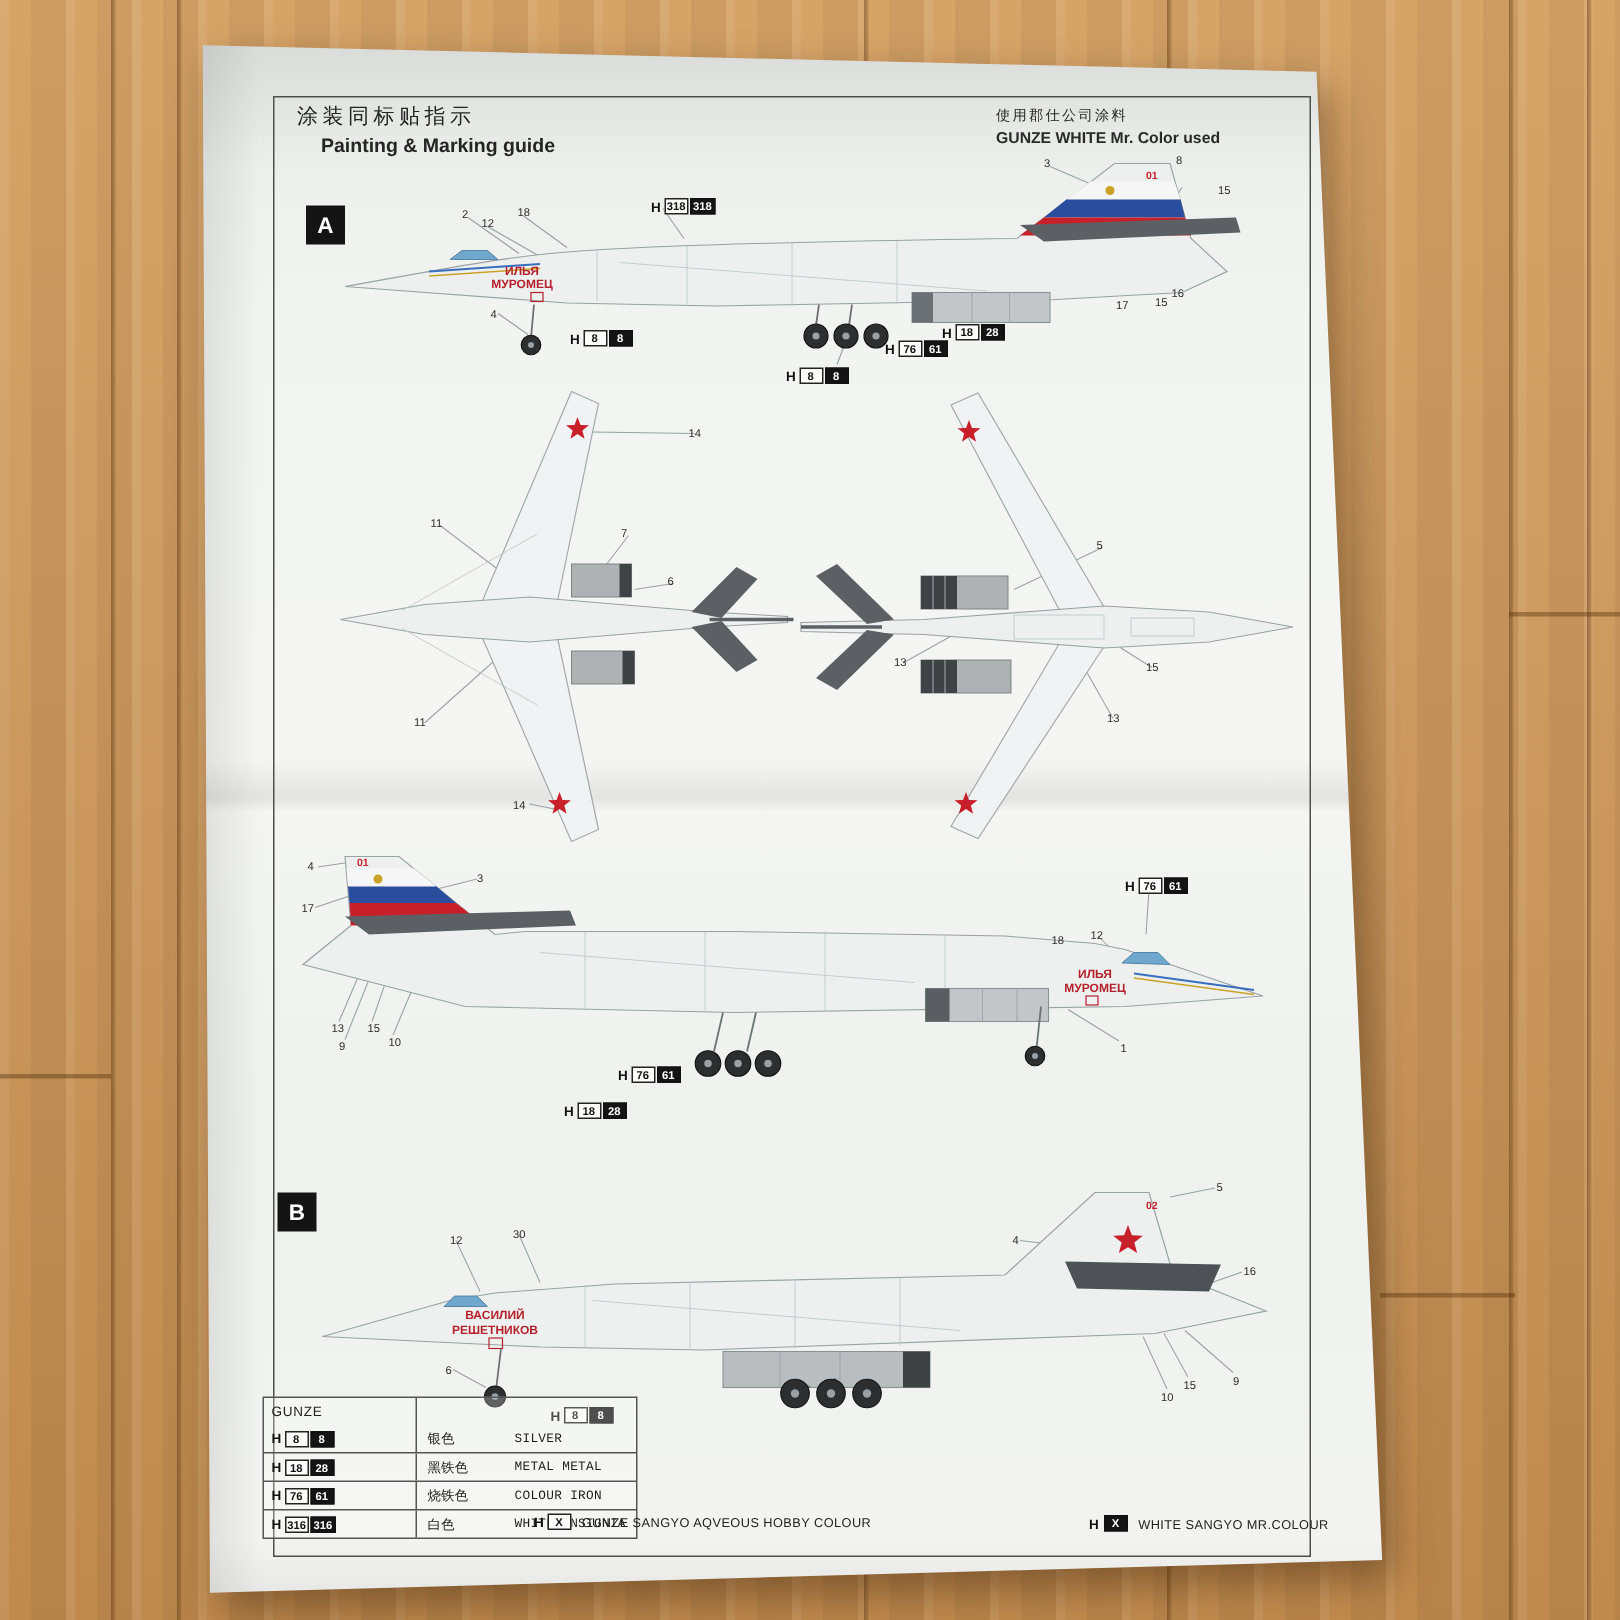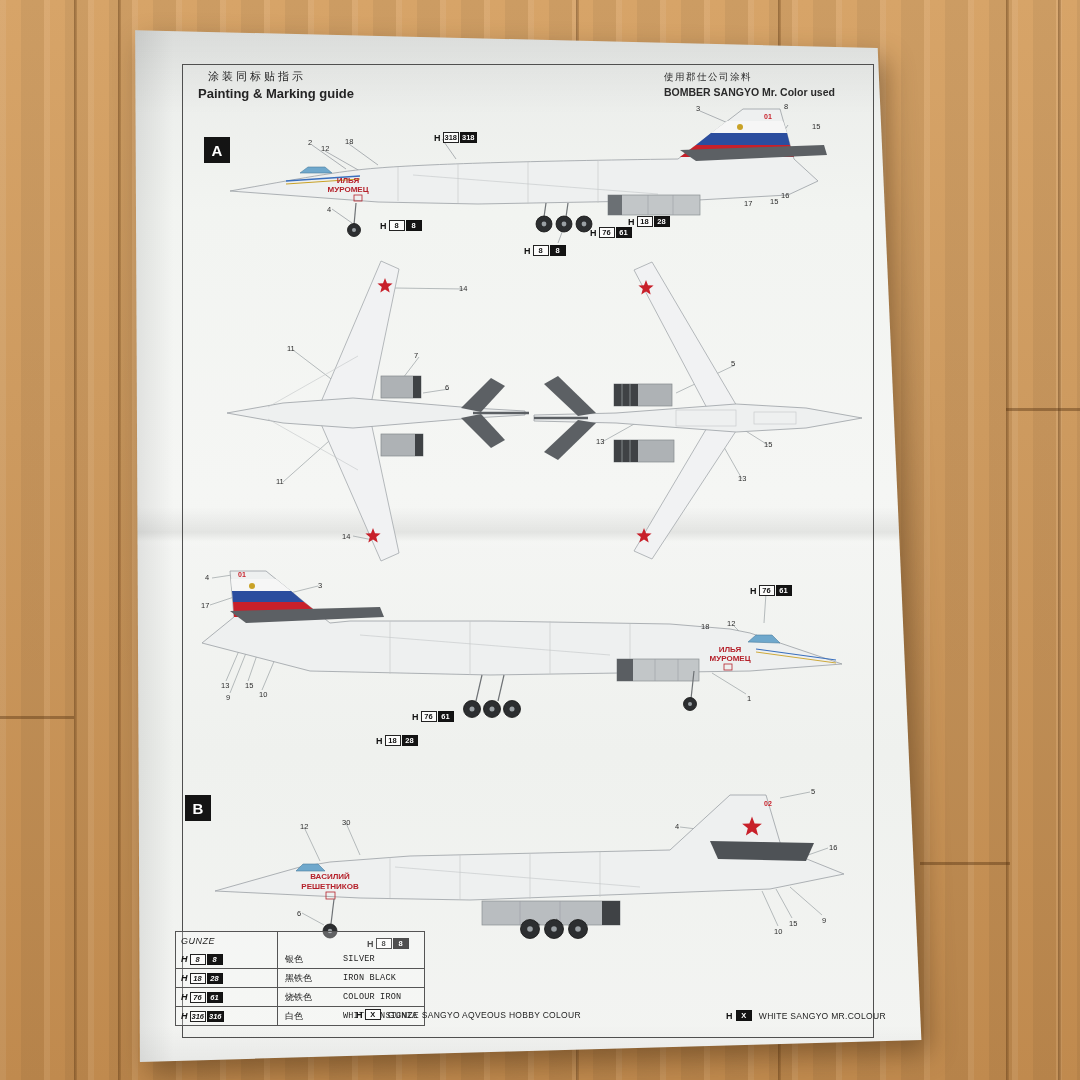--- a/index.html
+++ b/index.html
@@ -24,22 +24,22 @@
     clip-path:polygon(0.9% 0.5%, 94.3% 2.2%, 99.8% 97.6%, 1.5% 99.7%);
   }
   .shade{position:absolute;pointer-events:none;}
   .shade.top{left:0;right:0;top:0;height:90px;background:linear-gradient(180deg,rgba(0,0,0,.07),rgba(0,0,0,0));}
   .shade.crease{left:0;right:0;top:482px;height:56px;background:linear-gradient(180deg,rgba(0,0,0,0),rgba(0,0,0,.07) 45%,rgba(255,255,255,.06) 62%,rgba(0,0,0,0));}
   .shade.left{left:0;top:0;bottom:0;width:46px;background:linear-gradient(90deg,rgba(0,0,0,.10),rgba(0,0,0,0));}
   .shade.bottom{left:0;right:0;bottom:0;height:40px;background:linear-gradient(0deg,rgba(0,0,0,.05),rgba(0,0,0,0));}
   .frame{position:absolute;left:54px;top:39px;width:690px;height:972px;border:1px solid #4f4f4f;}
   
   .hdr-l{position:absolute;left:70px;top:44px;color:#242424;}
-  .hdr-l .cn{font-size:11px;letter-spacing:3px;margin-left:10px;}
-  .hdr-l .en{font-size:13px;font-weight:bold;margin-top:2px;}
+  .hdr-l .cn{font-size:14px;letter-spacing:3px;}
+  .hdr-l .en{font-size:13px;font-weight:bold;margin-top:2px;margin-left:16px;}
   .hdr-r{position:absolute;left:536px;top:46px;color:#2a2a2a;}
   .hdr-r .cn{font-size:9.5px;letter-spacing:1.5px;}
   .hdr-r .en{font-size:10.5px;font-weight:bold;margin-top:2px;}
   
   .badge{position:absolute;width:26px;height:26px;background:#141414;color:#fff;
     font-weight:bold;font-size:15px;display:flex;align-items:center;justify-content:center;}
   
   .view{position:absolute;}
   .view svg{position:absolute;left:0;top:0;}
   .callout{position:absolute;font-size:7.5px;color:#2d2d2d;line-height:1;}
@@ -47,21 +47,21 @@
   .chip.inline{position:static;}
   .chip-h{font-weight:bold;font-size:9px;color:#111;margin-right:2px;}
   .chip-aq{border:1px solid #222;background:#fcfcfb;color:#111;min-width:12px;text-align:center;
     font-size:7.5px;font-weight:bold;line-height:9px;padding:0 1px;}
   .chip-mr{border:1px solid #111;background:#141414;color:#fff;min-width:12px;text-align:center;
     font-size:7.5px;font-weight:bold;line-height:9px;padding:0 1px;margin-left:1px;}
   
   .gunze-table{position:absolute;left:47px;top:906px;width:248px;border:1px solid #555;color:#1d1d1d;background:rgba(255,255,255,.25);}
   .trow{display:flex;height:18px;align-items:center;}
   .trow + .trow{border-top:1px solid #555;}
-  .cell-chip{width:102px;box-sizing:border-box;padding-left:5px;border-right:1px solid #555;height:100%;display:flex;align-items:center;font-style:italic;}
+  .cell-chip{width:102px;box-sizing:border-box;padding-left:5px;border-right:1px solid #555;height:100%;display:flex;align-items:center;}
   .thead .cell-chip{font-size:9px;letter-spacing:.5px;}
   .cell-cn{width:58px;padding-left:7px;font-size:9px;}
   .cell-en{font-size:8.5px;letter-spacing:.2px;font-family:Liberation Mono, monospace;}
   
   .note{position:absolute;display:flex;align-items:center;gap:7px;font-size:8.5px;color:#222;letter-spacing:.3px;}
   .footer{position:absolute;left:35px;top:1015px;display:flex;gap:24px;color:#1b1b1b;font-weight:bold;font-size:13px;letter-spacing:.3px;}
   
   text{font-family:"Liberation Sans",sans-serif;}
   .noseart{font-size:8px;font-weight:bold;fill:#b5212b;}
   .bort{font-size:7px;font-weight:bold;fill:#c8202a;}
@@ -88,21 +88,21 @@
   <div class="shade left"></div>
   <div class="shade bottom"></div>
   <div class="frame"></div>
 
   <div class="hdr-l">
     <div class="cn">涂装同标贴指示</div>
     <div class="en">Painting &amp; Marking guide</div>
   </div>
   <div class="hdr-r">
     <div class="cn">使用郡仕公司涂料</div>
-    <div class="en">BOMBER SANGYO Mr. Color used</div>
+    <div class="en">GUNZE WHITE Mr. Color used</div>
   </div>
 
   <div class="badge" style="left:76px;top:112px">A</div>
 
   <div class="view" style="left:100px;top:78px;width:600px;height:160px">
     <svg width="600" height="160" viewBox="0 0 600 160">
       <g stroke="#9aa0a4" stroke-width="0.8" fill="none">
         <line x1="84" y1="42" x2="118" y2="66"></line>
             <line x1="97" y1="48" x2="132" y2="68"></line>
         <line x1="121" y1="41" x2="150" y2="62"></line>
@@ -450,21 +450,21 @@
   </div>
           <div class="trow">
     <span class="cell-chip">
       <span class="chip inline">
         <span class="chip-h">H</span>
         <span class="chip-aq">18</span>
         <span class="chip-mr">28</span>
       </span>
     </span>
     <span class="cell-cn">黑铁色</span>
-    <span class="cell-en">IRON BLACK</span>
+    <span class="cell-en">METAL METAL</span>
   </div>
           <div class="trow">
     <span class="cell-chip">
       <span class="chip inline">
         <span class="chip-h">H</span>
         <span class="chip-aq">76</span>
         <span class="chip-mr">61</span>
       </span>
     </span>
     <span class="cell-cn">烧铁色</span>

